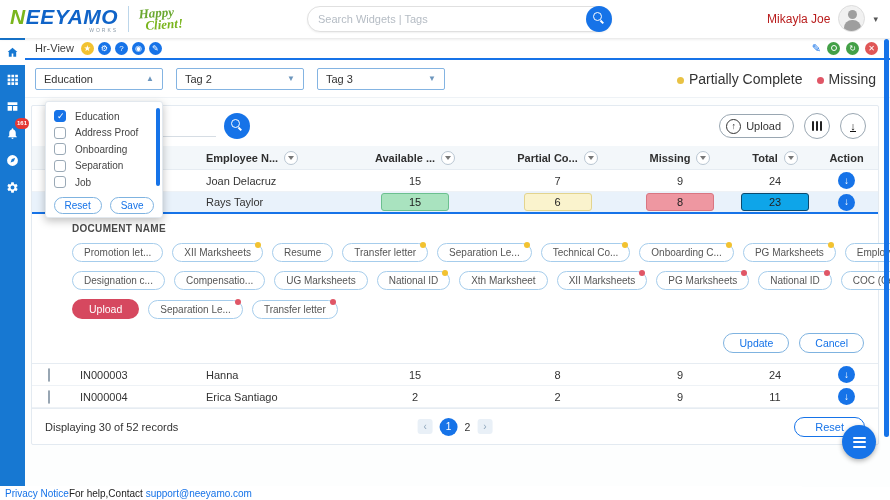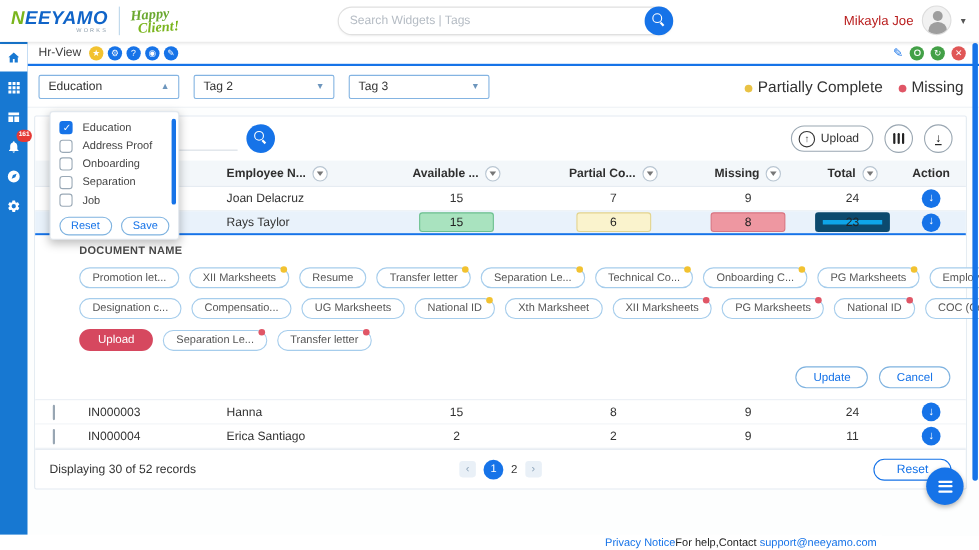--- a/index.html
+++ b/index.html
@@ -6,21 +6,21 @@
   html,body { width:890px; height:500px; overflow:hidden;
     font-family:"Liberation Sans", sans-serif; background:#fff; }
   .screen { position:relative; width:890px; height:500px; background:#fff; }
 
   
   .topbar { position:absolute; top:0; left:0; width:890px; height:38px; background:#fff;
     box-shadow:0 1px 3px rgba(0,0,0,.12); display:flex; align-items:center; z-index:30; }
   .brand { display:flex; align-items:center; gap:10px; padding-left:10px; }
   .logo { display:flex; flex-direction:column; align-items:flex-end; line-height:1; cursor:pointer; }
   .logo-main { font-family:"Liberation Sans",sans-serif; font-style:italic; font-weight:bold;
-    font-size:17px; color:#1064c8; letter-spacing:.5px;text-align:center; }
+    font-size:21px; color:#1064c8; letter-spacing:.5px;text-align:center; }
   .logo-main::first-letter { color:#7ab51d; }
   .logo-sub { font-size:5px; color:#8a9aa8; letter-spacing:2px; margin-top:1px; }
   .brand-divider { width:1px; height:26px; background:#bcd6ea; }
   .tagline { display:flex; flex-direction:column; line-height:.95; transform:rotate(-4deg); }
   .tagline span { font-family:"Liberation Serif",serif; font-style:italic; font-weight:bold;
     font-size:13px; color:#6aa82f; }
   .tagline span:last-child { margin-left:6px; color:#7ab51d; }
   .topsearch { position:absolute; left:307px; top:6px; width:305px; height:26px;
     border:1px solid #e0e0e0; border-radius:14px; background:#fff; display:flex; align-items:center;
     box-shadow:0 1px 2px rgba(0,0,0,.06); }
@@ -118,21 +118,21 @@
   .drow .name { text-align:left; padding-left:26px; }
   .drow .id { text-align:left; padding-left:14px; }
   .drow.expanded { background:#e9f2fb; border-bottom:2px solid #1673e8; }
   .cb { width:13px; height:13px; border:1px solid #98a6b3; border-radius:3px; background:#fff;
     margin:0 auto; cursor:pointer; position:relative; }
   .pill { width:68px; height:18px; border-radius:3px; margin:0 auto; display:flex; align-items:center;
     justify-content:center; font-size:11px; color:#222; }
   .pill-green { background:#a9e3bf; border:1px solid #6cc08f; }
   .pill-yellow { background:#faf3cd; border:1px solid #e3d48e; }
   .pill-red { background:#ee97a1; border:1px solid #d97682; }
-  .pill-blue { background:#0ea5e9; border:7px solid #0c4a6e; }
+  .pill-blue { background:#0ea5e9; border:1px solid #0c4a6e; }
   .action-btn { width:17px; height:17px; border-radius:50%; background:#1673e8; border:none;
     color:#fff; font-size:10px; line-height:16px; cursor:pointer; margin:0 auto; display:block; }
 
   
   .docs { background:#fff; padding:9px 14px 10px 40px; border-bottom:1px solid #e6ecf2; }
   .docs-title { font-size:10px; font-weight:bold; color:#4a4a4a; letter-spacing:.3px; }
   .chiprow { display:flex; align-items:center; gap:9px; margin-top:9px; flex-wrap:nowrap; }
   .chip { position:relative; border:1px solid #a6cdec; border-radius:11px; background:#fff;
     padding:3px 11px; font-size:10px; color:#555; white-space:nowrap; cursor:pointer; }
   .chip[data-dot="yellow"]::after { content:""; position:absolute; top:-2px; right:1px; width:6px;
@@ -177,21 +177,21 @@
     padding:2px 10px; cursor:pointer; }
 
   
   .vscroll { position:absolute; right:1px; top:39px; width:5px; height:398px; background:#1673e8;
     border-radius:3px; z-index:40; }
   .fab { position:absolute; right:14px; bottom:28px; width:34px; height:34px; border-radius:50%;
     background:#1673e8; border:none; cursor:pointer; box-shadow:0 2px 5px rgba(0,0,0,.3);
     display:flex; flex-direction:column; align-items:center; justify-content:center; gap:2.5px; }
   .fab i { width:13px; height:2px; background:#fff; border-radius:1px; }
   .pagefooter { position:absolute; left:0; bottom:0; width:802px; height:14px; background:#fff;
-    display:flex; align-items:center; justify-content:flex-end; padding:0 5px; font-size:10px; z-index:35; }
+    display:flex; align-items:center; justify-content:flex-start; padding:0 5px; font-size:10px; z-index:35; }
   .pf-link { color:#1673e8; text-decoration:none; cursor:pointer; }
   .pf-right { color:#222; }
 </style>
 </head>
 <body>
 
 <div class="screen">
 
   <header class="topbar">
     <div class="brand">

